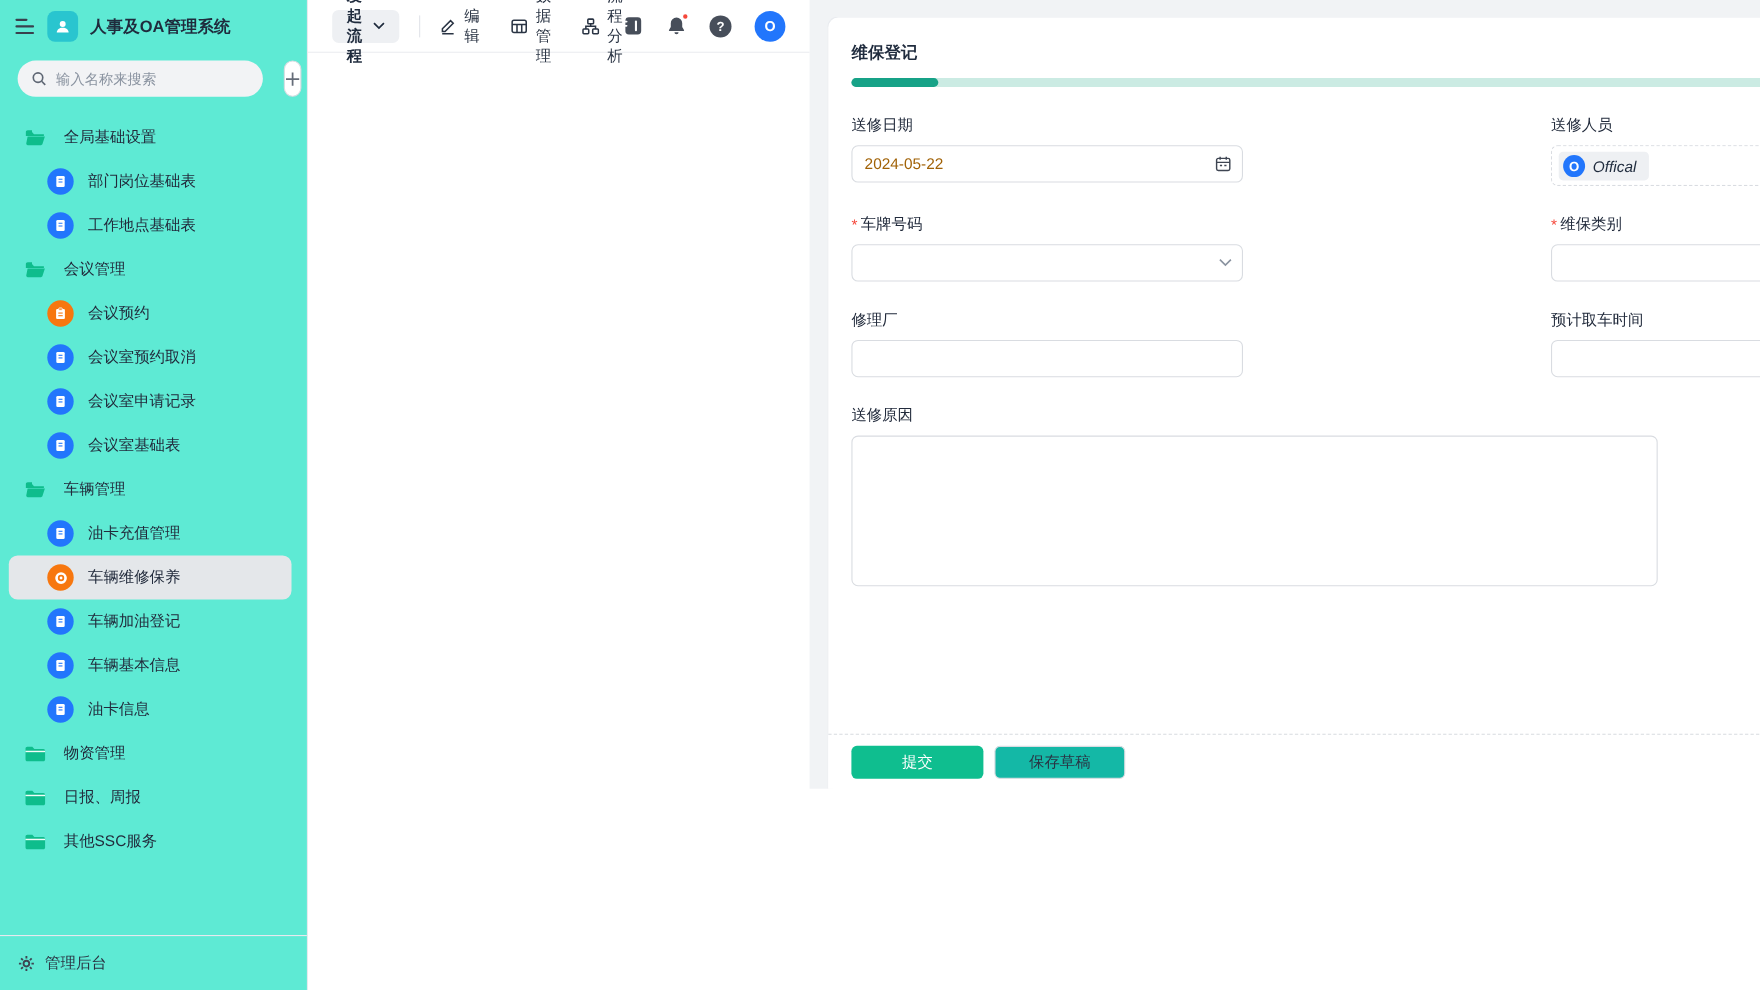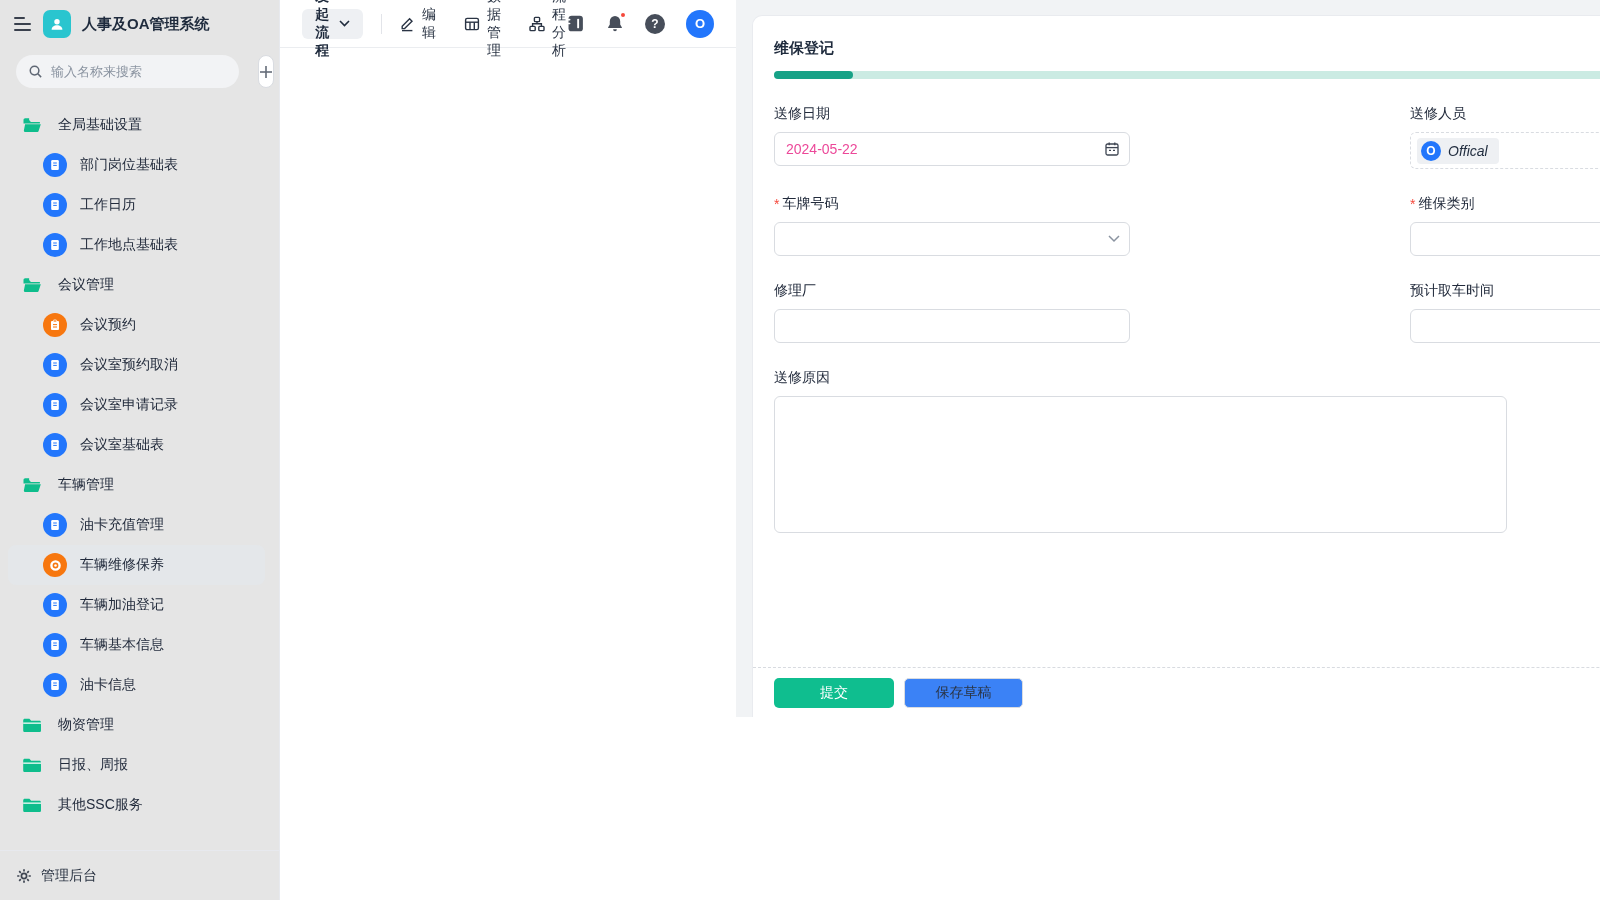--- a/index.html
+++ b/index.html
@@ -4,21 +4,21 @@
 <style>
   * { margin:0; padding:0; box-sizing:border-box; }
   html,body { width:1600px; height:900px; overflow:hidden; }
   body {
     font-family:"Liberation Sans","DejaVu Sans",sans-serif;
     color:#1F2B3D; background:#fff; display:flex; font-size:14px;
   }
   svg { display:block; }
 
   
-  .sidebar { width:280px; min-width:280px; height:900px; background:#e5e5e5;
+  .sidebar { width:280px; min-width:280px; height:900px; background:#5eead4;
     border-right:1px solid #E7E9EE; display:flex; flex-direction:column; }
   .sb-header { height:48px; display:flex; align-items:center; gap:11px; padding:0 14px; }
   .hamburger { width:18px; cursor:pointer; display:flex; flex-direction:column; gap:4px; }
   .hamburger i { display:block; height:2px; border-radius:1px; background:#39404D; }
   .hamburger i:nth-child(1){ width:11px; }
   .hamburger i:nth-child(2){ width:17px; }
   .hamburger i:nth-child(3){ width:17px; }
   .app-logo { width:28px; height:28px; border-radius:7px; background:#29C5CF;
     display:flex; align-items:center; justify-content:center; }
   .app-title { font-size:15px; font-weight:bold; color:#1F2B3D; }
@@ -80,38 +80,38 @@
   .progress-fill { height:8px; background:#17A287; border-radius:4px; width:8%; }
 
   .form-row { display:flex; margin-top:26px; }
   .fcol { width:356px; }
   .fcol.rightcol { margin-left:280px; }
   .fcol.wide { width:733px; }
   .flabel { font-size:14px; color:#222B3C; margin-bottom:9px; display:flex; align-items:center; }
   .req { color:#F5483B; margin-right:3px; font-size:14px; }
   .iwrap { position:relative; }
   .tinput { width:100%; height:34px; border:1px solid #D9DCE1; border-radius:6px;
-    background:#fff; padding:0 32px 0 11px; font-size:14px; color:#ec4899;
+    background:#fff; padding:0 32px 0 11px; font-size:14px; color:#a16207;
     outline:none; font-family:inherit; }
   .iwrap .tail-icon { position:absolute; right:10px; top:50%; transform:translateY(-50%); }
   .person-box { min-height:37px; border:1px dashed #D9DCE1; border-radius:6px;
     display:flex; align-items:center; padding:4px 6px; cursor:pointer; }
   .member-chip { display:inline-flex; align-items:center; gap:7px; background:#EEF0F3;
     border-radius:4px; padding:3px 11px 3px 4px; }
   .chip-avatar { width:20px; height:20px; border-radius:50%; background:#2276FC; color:#fff;
     font-size:12px; font-weight:bold; display:flex; align-items:center; justify-content:center; }
   .chip-name { font-size:14px; color:#1F2B3D;font-style:italic; }
   .tarea { width:733px; height:137px; border:1px solid #D9DCE1; border-radius:6px;
     resize:none; outline:none; padding:9px 11px; font-size:14px; color:#1F2B3D; font-family:inherit; }
 
   .card-footer { height:50px; border-top:1px dashed #D8DBE0; display:flex;
     align-items:center; gap:10px; padding-left:21px; background:#fff; }
   .btn-submit { width:120px; height:30px; background:#0FBE8F; border:none; border-radius:5px;
     color:#fff; font-size:14px; cursor:pointer; font-family:inherit; }
-  .btn-draft { width:119px; height:30px; background:#3b82f6; border:1px solid #D9DCE1;
+  .btn-draft { width:119px; height:30px; background:#14b8a6; border:1px solid #D9DCE1;
     border-radius:5px; color:#2A3444; font-size:14px; cursor:pointer; font-family:inherit; }
 </style>
 </head>
 <body>
 
 <aside class="sidebar">
   <div class="sb-header">
     <div class="hamburger">
         <i></i>
         <i></i>
@@ -161,30 +161,20 @@
       <span class="ic-circle ic-blue">
         <svg width="12" height="12" viewBox="0 0 12 12">
             <rect x="2.2" y="1" width="7.6" height="10" rx="1.2" fill="#fff"></rect>
             <line x1="4.2" y1="4" x2="7.8" y2="4" stroke="#2276FC" stroke-width="1"></line>
             <line x1="4.2" y1="6.4" x2="7.8" y2="6.4" stroke="#2276FC" stroke-width="1"></line>
           </svg>
       </span>
       <span class="lbl">部门岗位基础表</span>
     </div>
 
-    <div class="sb-item lv1">
-      <span class="ic-circle ic-blue">
-        <svg width="12" height="12" viewBox="0 0 12 12">
-            <rect x="2.2" y="1" width="7.6" height="10" rx="1.2" fill="#fff"></rect>
-            <line x1="4.2" y1="4" x2="7.8" y2="4" stroke="#2276FC" stroke-width="1"></line>
-            <line x1="4.2" y1="6.4" x2="7.8" y2="6.4" stroke="#2276FC" stroke-width="1"></line>
-          </svg>
-      </span>
-      <span class="lbl">工作日历</span>
-    </div>
 
     <div class="sb-item lv1">
       <span class="ic-circle ic-blue">
         <svg width="12" height="12" viewBox="0 0 12 12">
             <rect x="2.2" y="1" width="7.6" height="10" rx="1.2" fill="#fff"></rect>
             <line x1="4.2" y1="4" x2="7.8" y2="4" stroke="#2276FC" stroke-width="1"></line>
             <line x1="4.2" y1="6.4" x2="7.8" y2="6.4" stroke="#2276FC" stroke-width="1"></line>
           </svg>
       </span>
       <span class="lbl">工作地点基础表</span>

